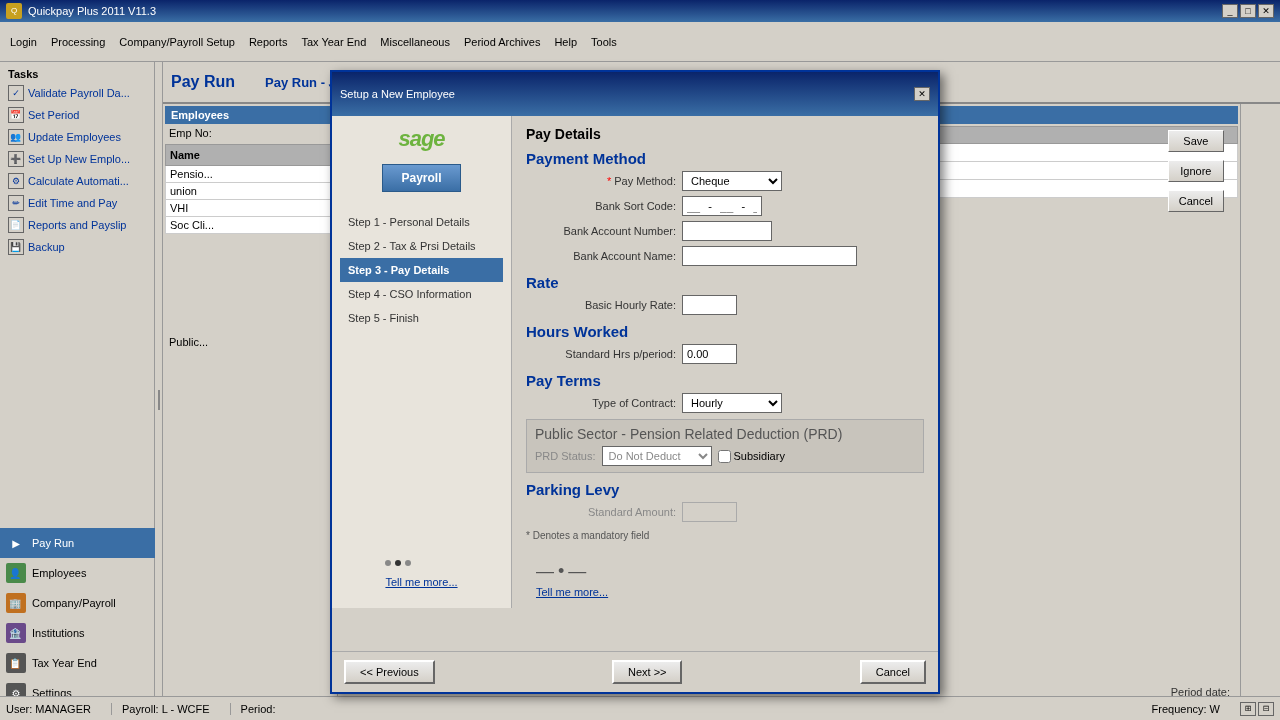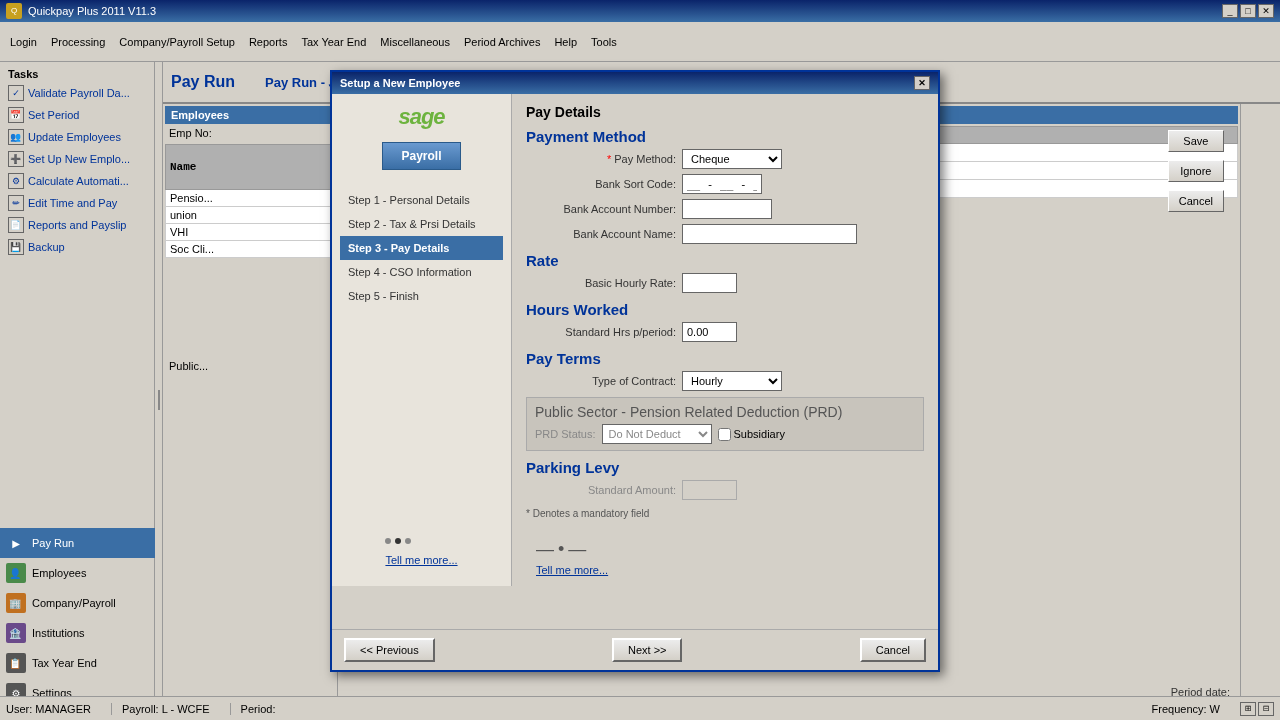--- a/index.html
+++ b/index.html
@@ -122,22 +122,22 @@
       min-height: 570px;
       position: absolute;
       top: 70px;
       left: 330px;
       z-index: 200;
       box-shadow: 4px 4px 10px rgba(0,0,0,0.5);
     }
     .dialog-title-bar {
       background: linear-gradient(to bottom, #0a246a, #3a6ea5);
       color: white;
-      padding: 4px 8px;
-      font-weight: bold;
+      padding: 15px 8px;
+      font-weight: normal;
       display: flex;
       justify-content: space-between;
       align-items: center;
     }
     .dialog-close-btn {
       width: 16px; height: 14px;
       background: #d4d0c8;
       border: 1px solid #666;
       cursor: pointer;
       display: flex; align-items: center; justify-content: center;
@@ -448,21 +448,21 @@
         <div style="width:175px; background:#d4d0c8; border-right:1px solid #999; padding:2px; overflow:hidden;">
           <div style="background:#3a6ea5; color:white; padding:3px 6px; font-weight:bold;">
             <span>Employees</span>
           </div>
           <div style="padding:3px 4px; font-size:11px;">
             <span>Emp No:</span>
           </div>
           <table style="width:100%; border-collapse:collapse; font-size:11px; margin-top:2px;">
             <thead>
               <tr>
-                <th style="background:#b0b0b0; border:1px solid #999; padding:16px 4px; text-align:left;font-family:Liberation Mono, monospace;">Name</th>
+                <th style="background:#b0b0b0; border:1px solid #999; padding:4px 4px; text-align:left;">Name</th>
               </tr>
             </thead>
             <tbody>
               <tr>
                   <td style="border:1px solid #ccc; padding:2px 4px; background:white;">Pensio...</td>
                 </tr>
               <tr>
                   <td style="border:1px solid #ccc; padding:2px 4px; background:white;">union</td>
                 </tr>
               <tr>

